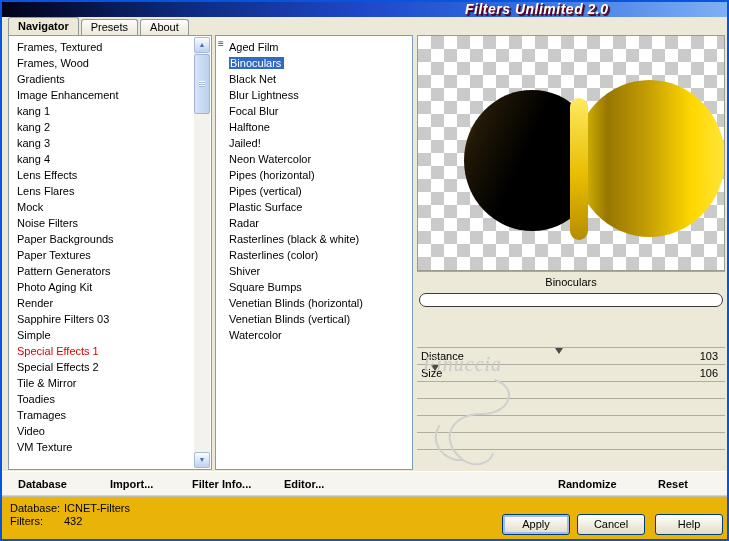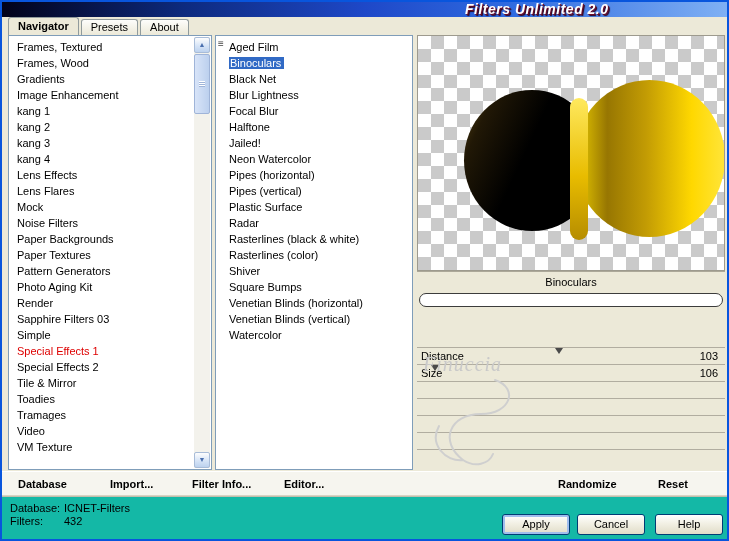--- a/index.html
+++ b/index.html
@@ -125,21 +125,21 @@
   }
   .tb-database{left:16px;}
   .tb-import{left:108px;}
   .tb-filterinfo{left:190px;}
   .tb-editor{left:282px;}
   .tb-randomize{left:556px;}
   .tb-reset{left:656px;}
   
   .statusbar{
     position:absolute;left:0;right:0;top:494px;bottom:0;
-    background:#14b8a6;border-top:1px solid #c2bead;
+    background:#eab308;border-top:1px solid #c2bead;
   }
   .stat-line{position:absolute;left:8px;white-space:nowrap;}
   .stat-1{top:5px;}
   .stat-2{top:18px;}
   .stat-label{display:inline-block;width:54px;}
   .xp-btn{
     position:absolute;top:17px;width:68px;height:21px;
     border:1px solid #003c74;border-radius:3px;
     background:linear-gradient(#ffffff,#f2f0e4 45%,#e0dcc8);
     text-align:center;line-height:19px;font-size:11px;

